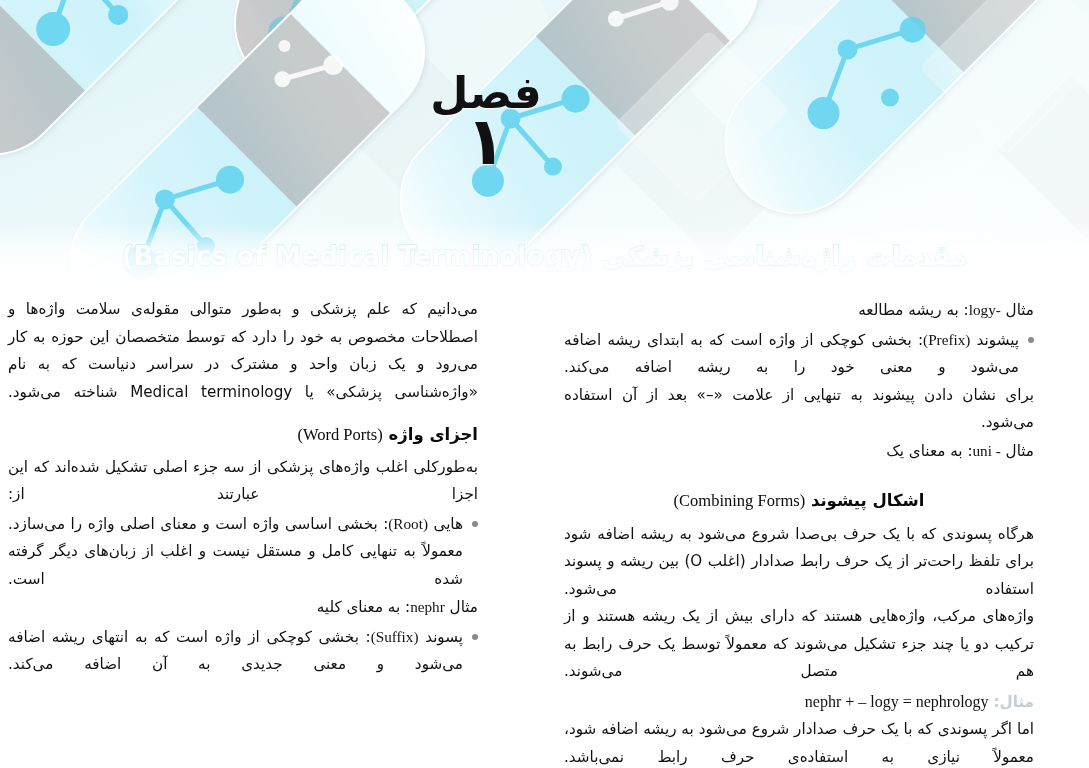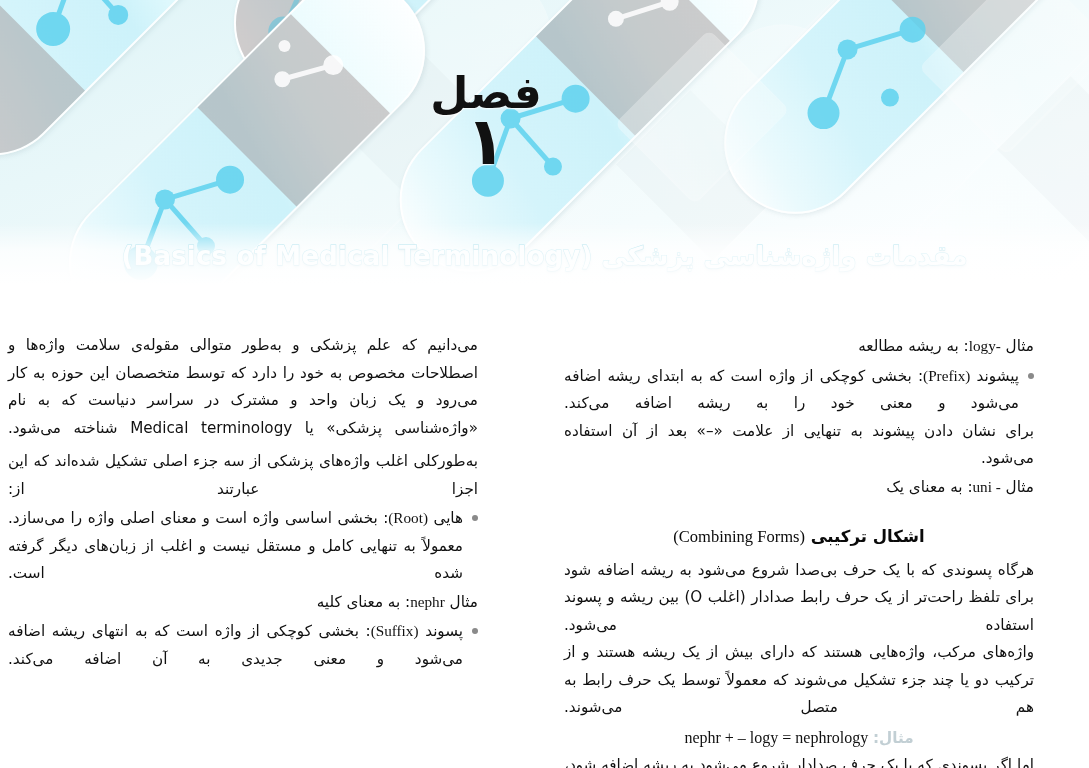--- a/index.html
+++ b/index.html
@@ -91,21 +91,20 @@
     text-shadow:
        0 1px 0 rgba(120,190,210,.55),
        0 2px 3px rgba(110,170,190,.45);
   }
 
   
   .columns{
     position:absolute;left:0;top:296px;width:1089px;height:420px;
     display:flex;flex-direction:row-reverse;
     direction:rtl;
-    margin-top:36px;
   }
   .col{
     width:470px;
     padding:0 8px;
     color:#101010;
     font-family:"DejaVu Sans", sans-serif;
     font-size:15.2px;
     line-height:27.5px;
     text-align:justify;
   }
@@ -134,21 +133,21 @@
   }
 
   .sec-head{
     font-family:"DejaVu Sans", sans-serif;
     font-weight:bold;font-size:16.5px;color:#0a0a0a;
     text-align:center;
     margin:10px 0 6px 0;
   }
   .sec-head.rightal{text-align:right;margin:9px 0 5px 0;}
 
-  .example-line{text-align:center;margin-top:2px;}
+  .example-line{text-align:right;margin-top:2px;}
   .example-faded{color:#c2cfd4;font-weight:bold;}
   .formula{
     font-family:"Liberation Serif", serif;
     direction:ltr;unicode-bidi:embed;display:inline-block;
     font-size:16px;color:#111;
   }
   .gap-sm{height:6px;}
   .gap-md{height:12px;}
 </style>
 </head>
@@ -285,20 +284,24 @@
 </div>
 
 <div class="columns">
 
   <div class="col right">
 
     <p class="p just">می‌دانیم که علم پزشکی و به‌طور متوالی مقوله‌ی سلامت واژه‌ها و اصطلاحات مخصوص به خود را دارد که توسط متخصصان این حوزه به کار می‌رود و یک زبان واحد و مشترک در سراسر دنیاست که به نام «واژه‌شناسی پزشکی» یا Medical terminology شناخته می‌شود.</p>
 
     <div class="gap-sm"></div>
 
+    <div class="sec-head rightal">
+      <span>اجزای واژه</span>
+      <span class="ltr-b">(Word Ports)</span>
+    </div>
 
     <p class="p just">به‌طورکلی اغلب واژه‌های پزشکی از سه جزء اصلی تشکیل شده‌اند که این اجزا عبارتند از:</p>
 
     <div class="bullet-item">
       <span class="dot"></span>
       <p class="p just"><span class="bold">هایی</span> <span class="ltr-b">(Root)</span><span>: بخشی اساسی واژه است و معنای اصلی واژه را می‌سازد. معمولاً به تنهایی کامل و مستقل نیست و اغلب از زبان‌های دیگر گرفته شده است.</span></p>
     </div>
 
     <p class="p r"><span class="bold">مثال</span> <span class="ltr-b">nephr</span><span>: به معنای کلیه</span></p>
 
@@ -318,21 +321,21 @@
       <p class="p just"><span class="bold">پیشوند</span> <span class="ltr-b">(Prefix)</span><span>: بخشی کوچکی از واژه است که به ابتدای ریشه اضافه می‌شود و معنی خود را به ریشه اضافه می‌کند.</span></p>
     </div>
 
     <p class="p just">برای نشان دادن پیشوند به تنهایی از علامت «–» بعد از آن استفاده می‌شود.</p>
 
     <p class="p r"><span class="bold">مثال</span> <span class="ltr-b">uni -</span><span>: به معنای یک</span></p>
 
     <div class="gap-md"></div>
 
     <div class="sec-head">
-      <span>اشکال ترکیبی</span>
+      <span>اشکال پیشوند</span>
       <span class="ltr-b">(Combining Forms)</span>
     </div>
 
     <p class="p just">هرگاه پسوندی که با یک حرف بی‌صدا شروع می‌شود به ریشه اضافه شود برای تلفظ راحت‌تر از یک حرف رابط صدادار (اغلب O) بین ریشه و پسوند استفاده می‌شود.</p>
 
     <p class="p just">واژه‌های مرکب، واژه‌هایی هستند که دارای بیش از یک ریشه هستند و از ترکیب دو یا چند جزء تشکیل می‌شوند که معمولاً توسط یک حرف رابط به هم متصل می‌شوند.</p>
 
     <p class="p c example-line"><span class="example-faded">مثال:</span> <span class="formula">nephr + – logy = nephrology</span></p>
 
     <p class="p just">اما اگر پسوندی که با یک حرف صدادار شروع می‌شود به ریشه اضافه شود، معمولاً نیازی به استفاده‌ی حرف رابط نمی‌باشد.</p>

